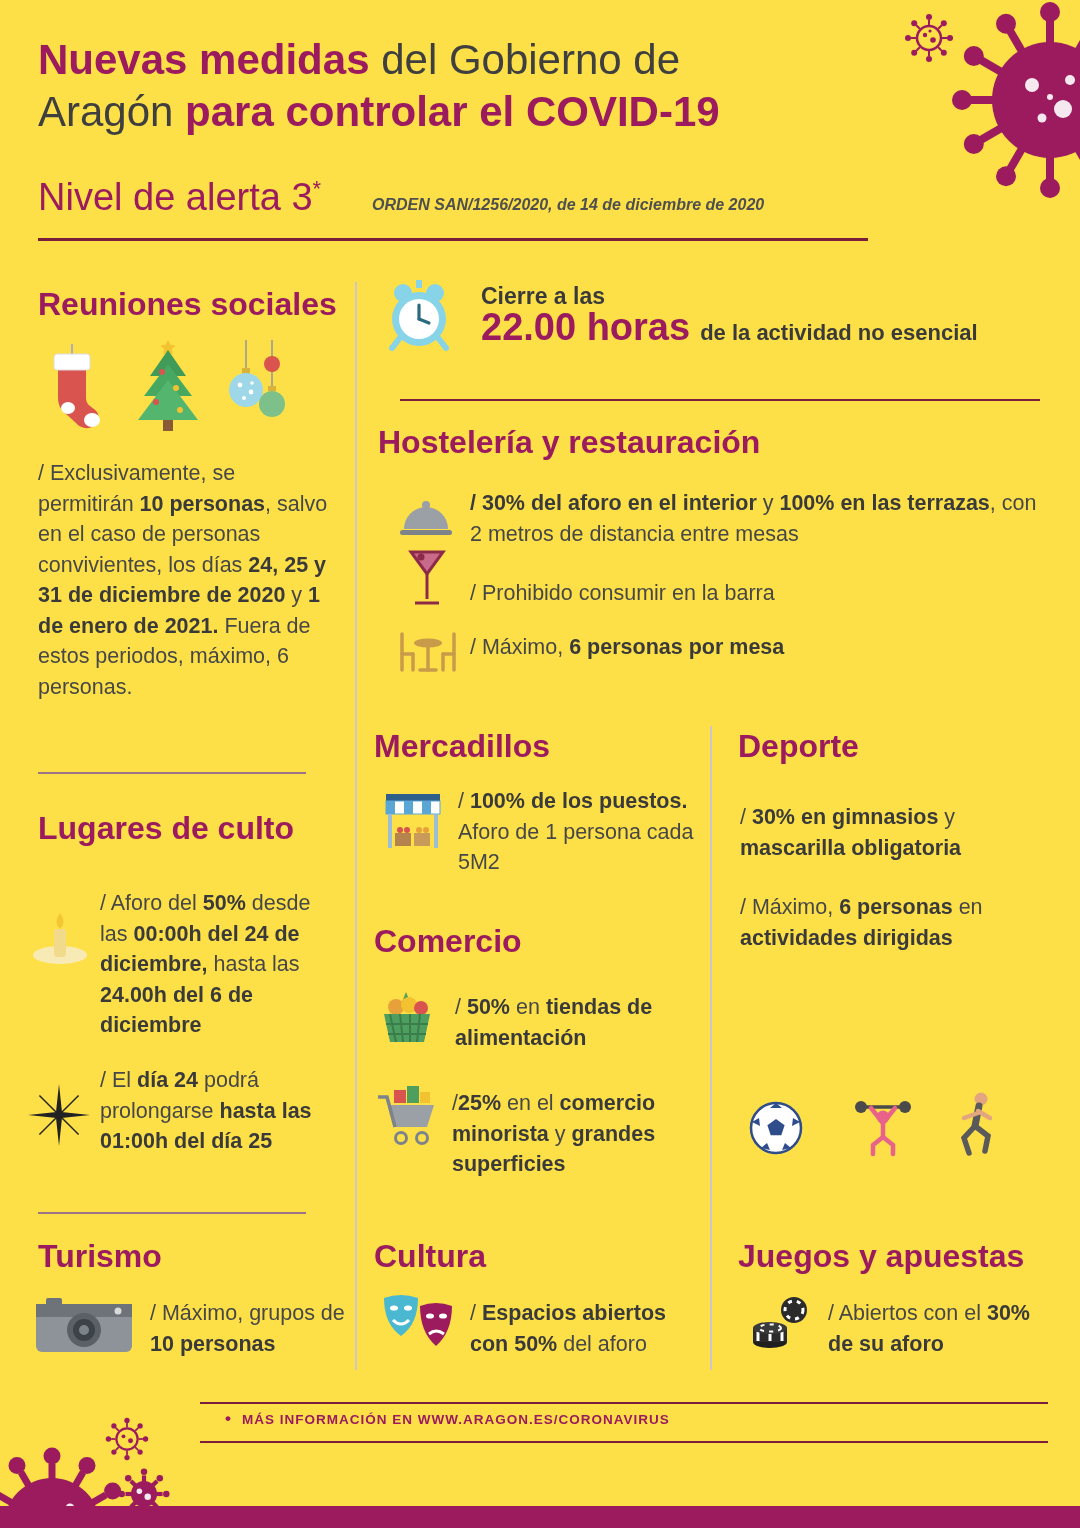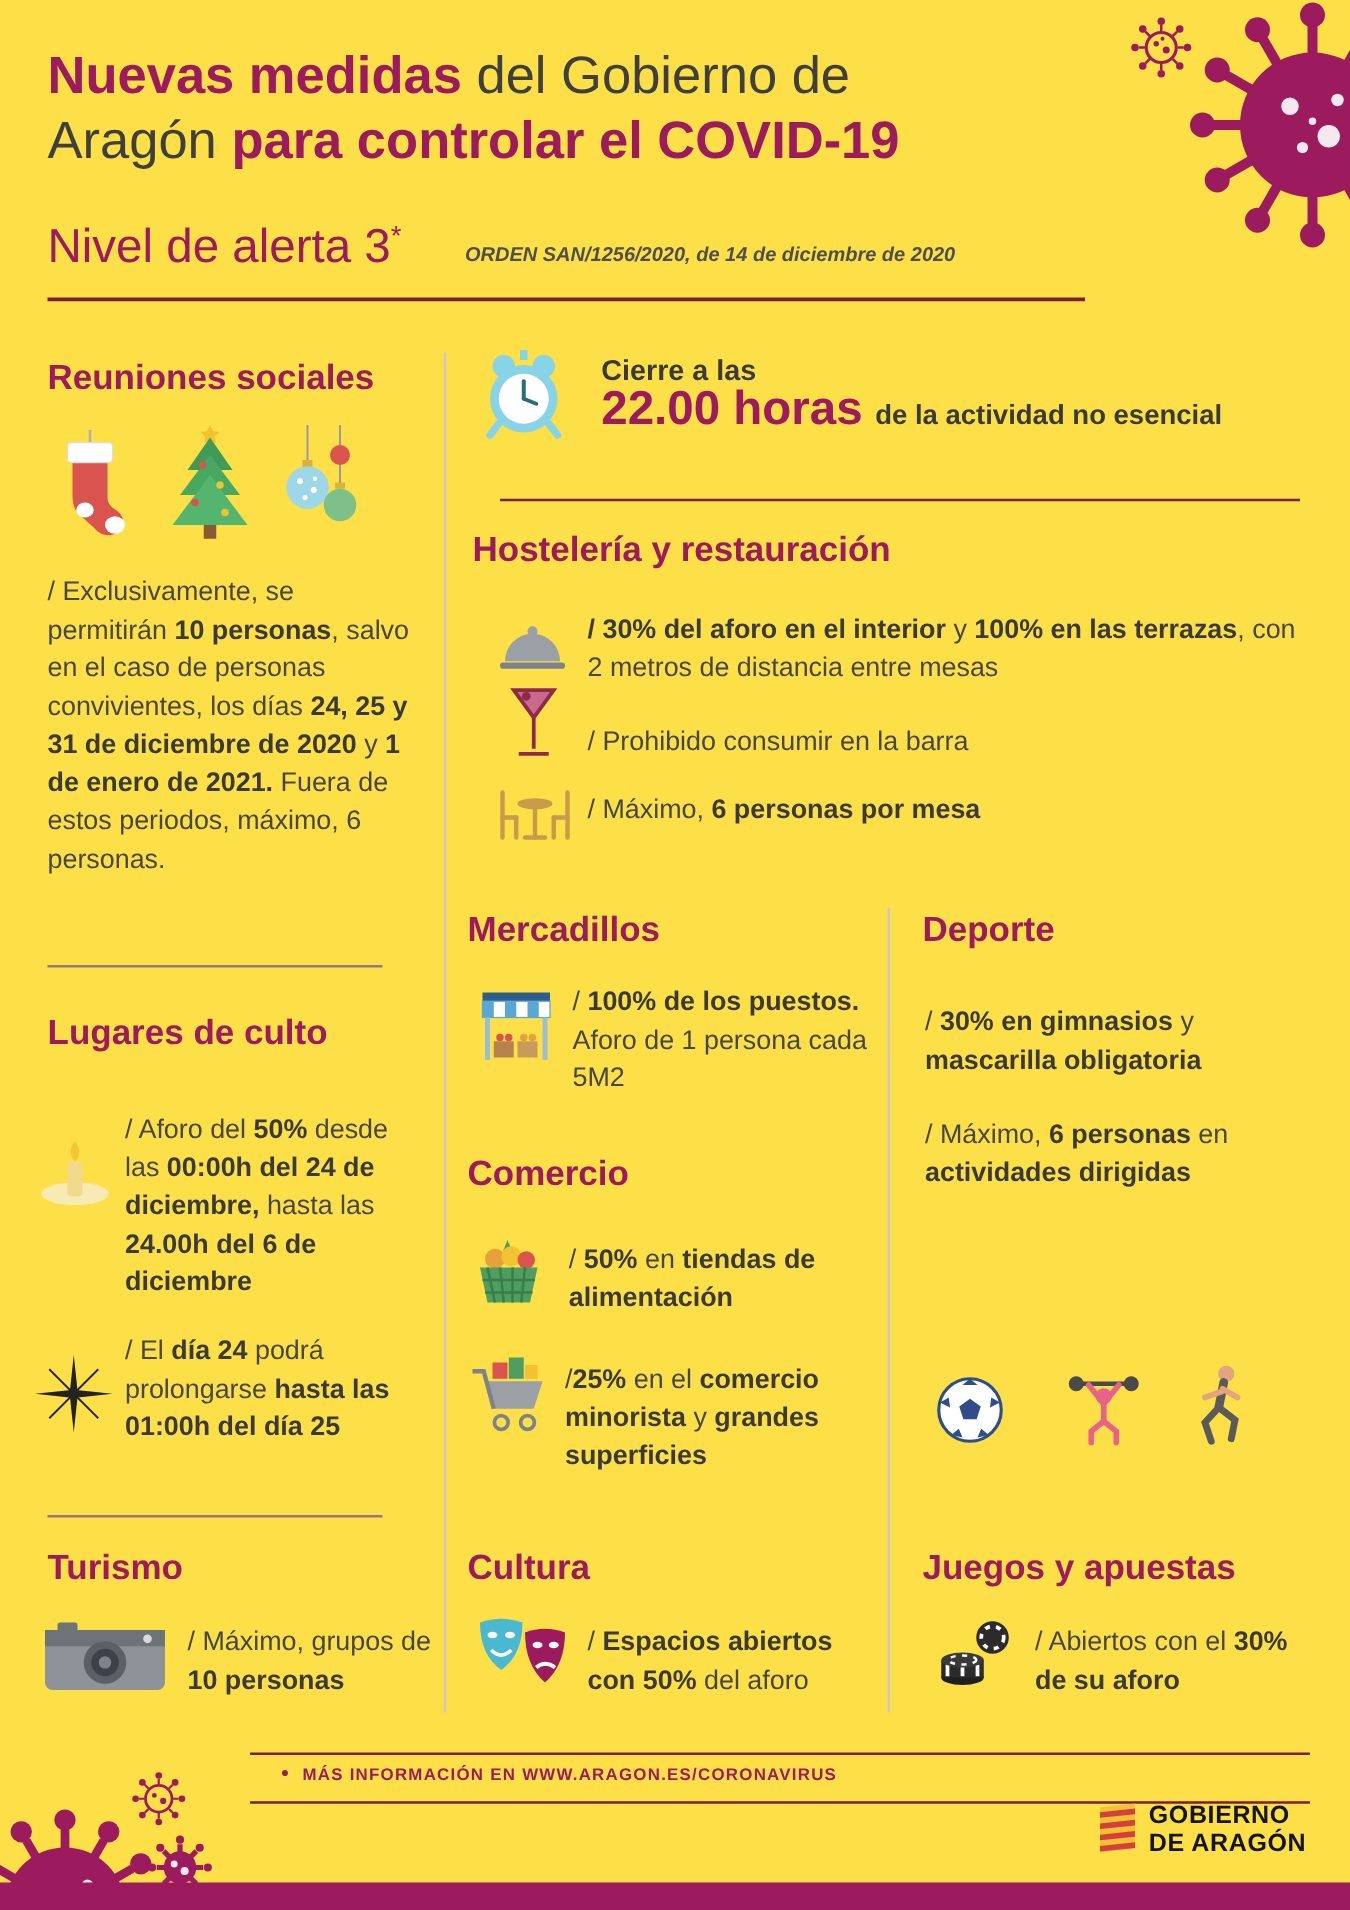--- a/index.html
+++ b/index.html
@@ -1,20 +1,20 @@
 <!DOCTYPE html>
 <html><head>
 <meta charset="utf-8">
 <style>
   *{margin:0;padding:0;box-sizing:border-box}
   :root{--accent:#9b1b5e;--text:#474747;--rule:#7a1e3c}
   body{background:#e9e9e9;font-family:"Liberation Sans","DejaVu Sans",sans-serif}
   #page{position:relative;width:1080px;height:1528px;background:#fde047;overflow:hidden;margin:0 auto}
   .abs{position:absolute}
-  .heading{position:absolute;font-size:28px;font-weight:800;color:var(--accent)}
+  .heading{position:absolute;font-size:32px;font-weight:800;color:var(--accent)}
   .body{position:absolute;font-size:21.5px;line-height:1.42;color:var(--text)}
   .b{font-weight:800;color:#3a3a3a}
   .c{color:var(--accent)}
   .vline{position:absolute;width:2px;background:#cfc6ca}
   .rule{position:absolute;height:2px;background:var(--rule)}
   .thin-div{position:absolute;height:2px;background:#9c7487}
 
   #title{position:absolute;left:38px;top:34px;font-size:42px;line-height:1.24;color:#3f3f3f;font-weight:400}
   #alert{position:absolute;left:38px;top:176px;font-size:38px;color:var(--accent);font-weight:400}
   #alert sup{font-size:22px}
@@ -519,33 +519,16 @@
           <circle cx="45" cy="11" r="3.5"></circle>
         <circle cx="28" cy="28" r="14"></circle>
       </g>
       <g fill="#ffffff" opacity="0.9">
           <circle cx="23" cy="25" r="3"></circle>
           <circle cx="32" cy="31" r="3.5"></circle>
         </g>
     </svg>
   </span>
 
-  <div id="logo">
-    <span>
-      <svg width="32" height="46" viewBox="0 0 32 46">
-        <g transform="skewY(-6)">
-          <rect x="2" y="8" width="28" height="36" fill="#f2c230"></rect>
-          <rect x="2" y="12" width="28" height="4.5" fill="#d43f3f"></rect>
-          <rect x="2" y="21" width="28" height="4.5" fill="#d43f3f"></rect>
-          <rect x="2" y="30" width="28" height="4.5" fill="#d43f3f"></rect>
-          <rect x="2" y="39" width="28" height="4.5" fill="#d43f3f"></rect>
-        </g>
-      </svg>
-    </span>
-    <div id="logo-text">
-      <div>GOBIERNO</div>
-      <div>DE ARAGÓN</div>
-    </div>
-  </div>
 
   <div id="bottom-bar"></div>
 
 </div>
 
 </body></html>

